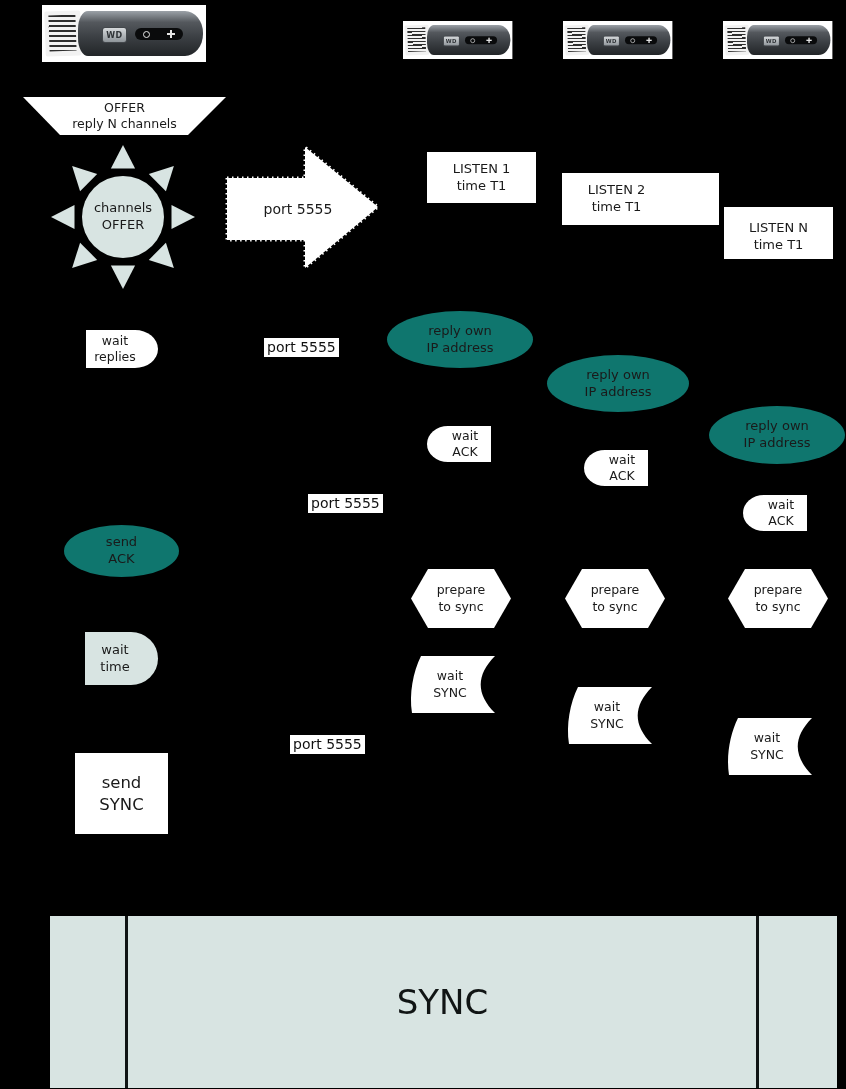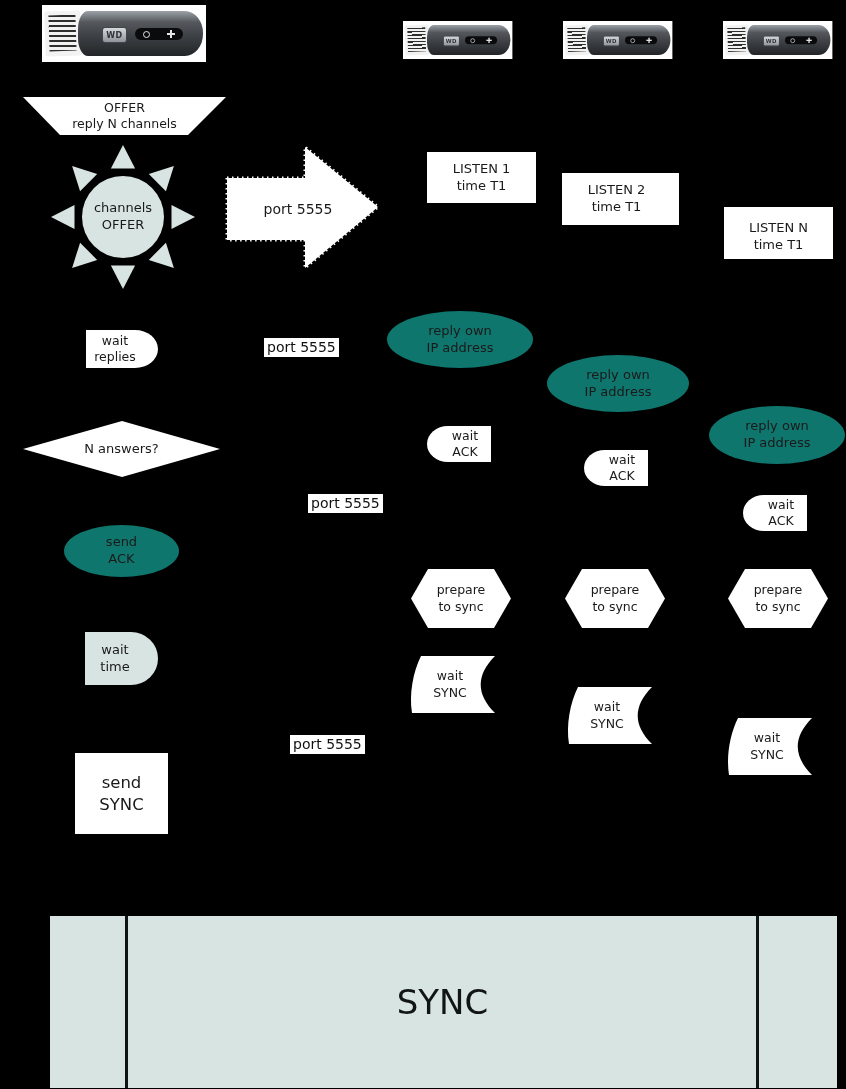--- a/index.html
+++ b/index.html
@@ -122,21 +122,21 @@
       <span>port 5555</span>
     </div>
   </div>
 
   <div class="whitebox" style="left:403px;top:152px;width:109px;height:51px;margin-left:24px;">
     <div class="lbl fs13" style="left:0;top:0;width:109px;height:51px;">
       <span>LISTEN 1</span>
       <span>time T1</span>
     </div>
   </div>
-  <div class="whitebox" style="left:562px;top:173px;width:117px;height:52px;">
+  <div class="whitebox" style="left:562px;top:173px;width:117px;height:52px;padding-left:40px;">
     <div class="lbl fs13" style="left:0;top:0;width:109px;height:52px;">
       <span>LISTEN 2</span>
       <span>time T1</span>
     </div>
   </div>
   <div class="whitebox" style="left:724px;top:207px;width:109px;height:52px;">
     <div class="lbl fs13" style="left:0;top:0;width:109px;height:60px;">
       <span>LISTEN N</span>
       <span>time T1</span>
     </div>
@@ -196,28 +196,20 @@
   <div class="shape" style="left:743px;top:495px;width:64px;height:36px;">
     <svg width="64" height="36">
       <path d="M64,0 H21 A21,18 0 0 0 21,36 H64 Z" fill="#ffffff"></path>
     </svg>
     <div class="lbl fs12" style="left:12px;top:0;width:52px;height:36px;">
       <span>wait</span>
       <span>ACK</span>
     </div>
   </div>
 
-  <div class="shape" style="left:23px;top:421px;width:197px;height:56px;">
-    <svg width="197" height="56">
-      <polygon points="99,0 197,28 99,56 0,28" fill="#ffffff"></polygon>
-    </svg>
-    <div class="lbl fs13" style="left:0;top:0;width:197px;height:56px;">
-      <span>N answers?</span>
-    </div>
-  </div>
 
   <div class="ellipse" style="left:64px;top:525px;width:115px;height:52px;">
     <div class="lbl fs13" style="left:0;top:0;width:115px;height:52px;">
       <span>send</span>
       <span>ACK</span>
     </div>
   </div>
 
   <div class="shape" style="left:411px;top:569px;width:100px;height:59px;">
     <svg width="100" height="59">

